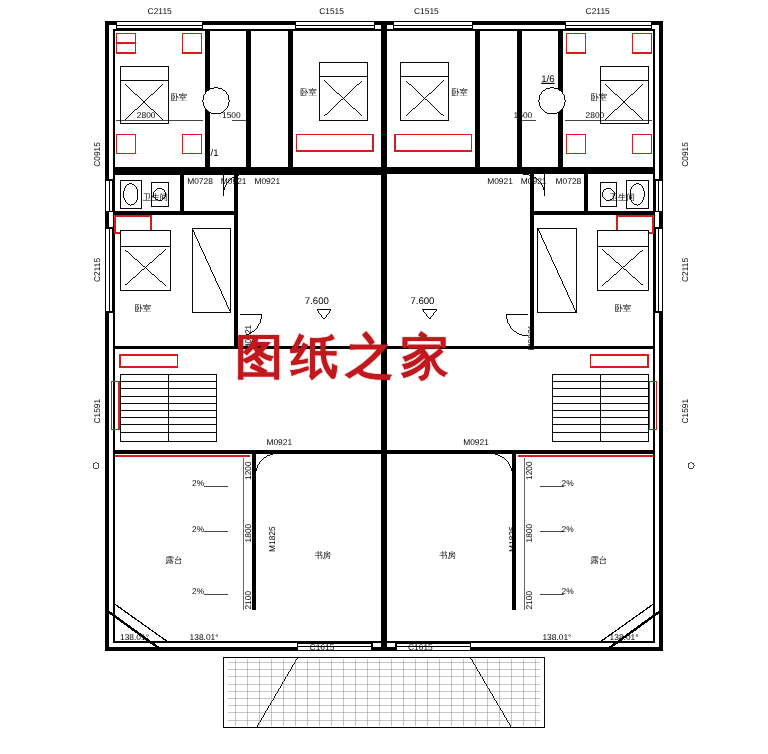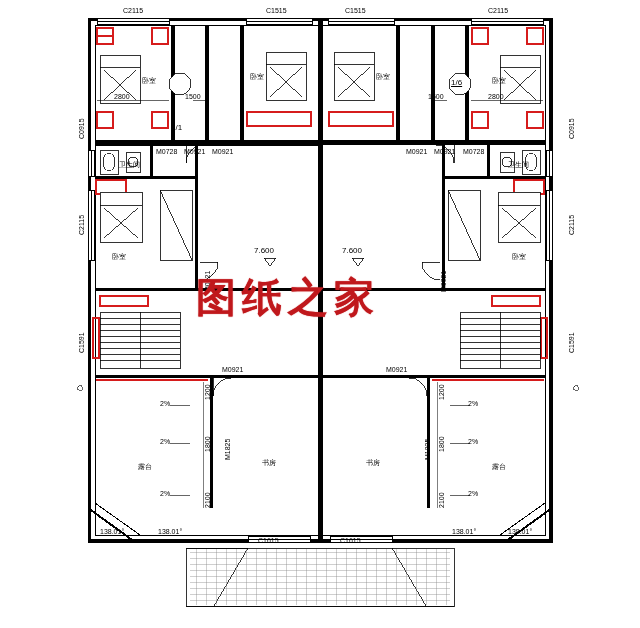--- a/index.html
+++ b/index.html
@@ -297,21 +297,21 @@
   <span class="lbl v" style="left:78px;top:353px;transform:rotate(-90deg);">C1591</span>
 
   <span class="lbl v" style="left:568px;top:139px;transform:rotate(-90deg);">C0915</span>
   <span class="lbl v" style="left:568px;top:235px;transform:rotate(-90deg);">C2115</span>
   <span class="lbl v" style="left:568px;top:353px;transform:rotate(-90deg);">C1591</span>
 
   <span class="lbl" style="left:258px;top:537px;">C1615</span>
   <span class="lbl" style="left:340px;top:537px;">C1615</span>
 
   <span class="lbl" style="left:171px;top:79px;font-size:8px;margin-top:44px;">1/1</span>
-  <span class="lbl" style="left:451px;top:78px;font-size:8px;text-decoration:underline;">1/6</span>
+  <span class="lbl" style="left:451px;top:61px;font-size:8px;text-decoration:underline;">1/6</span>
 
   <span class="lbl" style="left:114px;top:93px;">2800</span>
   <span class="lbl" style="left:185px;top:93px;">1500</span>
   <span class="lbl" style="left:428px;top:93px;">1500</span>
   <span class="lbl" style="left:488px;top:93px;">2800</span>
 
   <span class="lbl" style="left:156px;top:148px;">M0728</span>
   <span class="lbl" style="left:184px;top:148px;">M0921</span>
   <span class="lbl" style="left:212px;top:148px;">M0921</span>
   <span class="lbl" style="left:406px;top:148px;">M0921</span>

